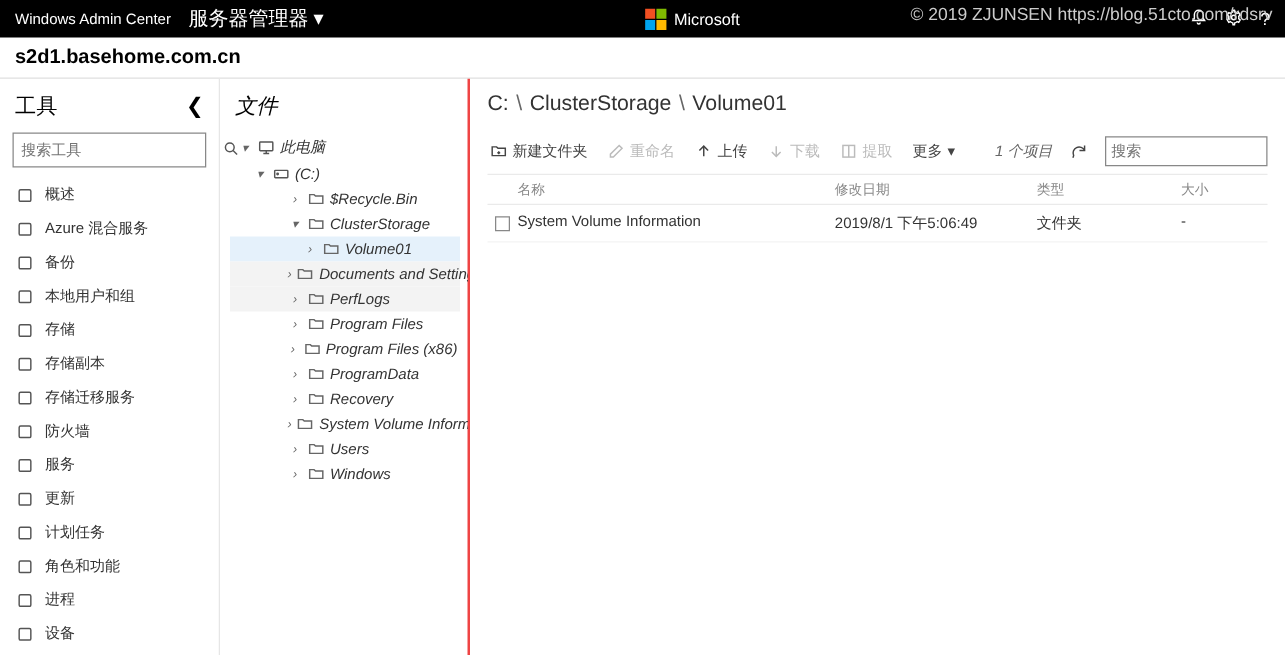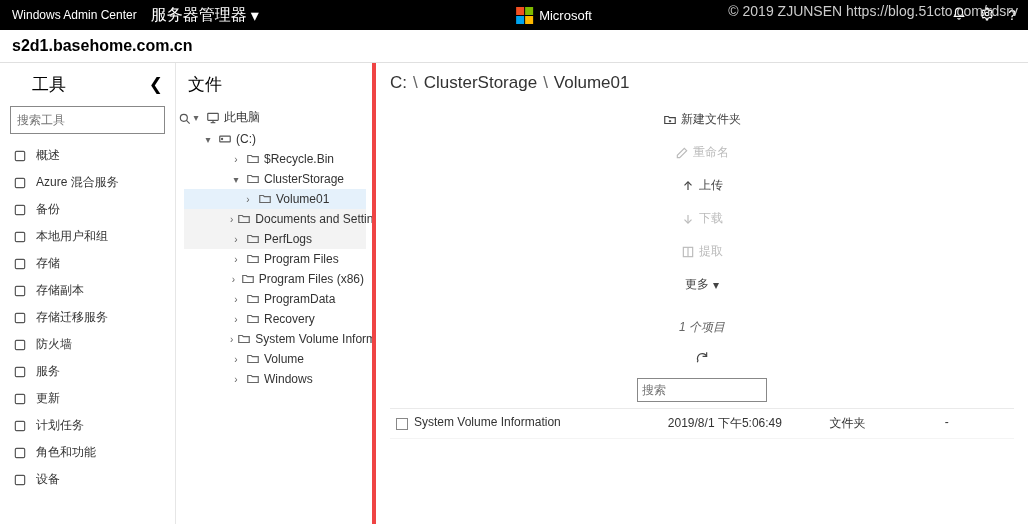--- a/index.html
+++ b/index.html
@@ -9,38 +9,38 @@
 .topbar .center-logo { position: absolute; left: 50%; transform: translateX(-50%); display: flex; align-items: center; gap: 6px; font-size: 13px; margin-left: 40px; }
 .topbar .right { position: absolute; right: 12px; display: flex; align-items: center; gap: 14px; }
 .topbar .brandtxt { font-size: 12px; }
 .topbar .dropdown { display: flex; align-items: center; gap: 4px; font-size: 16px; cursor: pointer; }
 .ms-logo { display: grid; grid-template-columns: 8px 8px; grid-template-rows: 8px 8px; gap: 1px; }
 .ms-logo span:nth-child(1){background:#f25022;} .ms-logo span:nth-child(2){background:#7fba00;} .ms-logo span:nth-child(3){background:#00a4ef;} .ms-logo span:nth-child(4){background:#ffb900;}
 .watermark { position:absolute; top:3px; right:10px; color:#ccc; font-size:14px; pointer-events:none; z-index:99; }
 .subheader { height: 32px; padding: 4px 12px; display:flex; align-items:center; font-size:16px; font-weight:600; }
 .body { display:flex; height: calc(524px - 30px - 32px); border-top:1px solid #e0e0e0; }
 .tools { width: 176px; border-right:1px solid #e6e6e6; display:flex; flex-direction:column; }
-.tools-header { display:flex; align-items:center; justify-content:space-between; padding:10px 12px 6px; font-size:17px; font-weight:400;margin-left:20px; }
+.tools-header { display:flex; align-items:center; justify-content:space-between; padding:10px 12px 6px; font-size:17px; font-weight:400; }
 .searchbox { margin:4px 10px 8px; border:1px solid #888; height:28px; display:flex; align-items:center; padding:12px 6px; gap:6px; }
 .searchbox input { border:none; outline:none; flex:1; font-size:12px; background:transparent; }
 .toollist { overflow-y:auto; flex:1;text-align:center; }
 .tool-item { display:flex; align-items:center; gap:8px; padding:5px 12px; cursor:pointer; font-size:12px; color:#333; }
 .tool-icon { width:16px; height:16px; display:flex; align-items:center; justify-content:center; color:#555; }
-.tree-pane { width:200px; padding:8px 6px 8px 8px; border-right:4px solid #ef4444; overflow-y:auto; }
+.tree-pane { width:200px; padding:8px 6px 8px 8px; border-right:2px solid #ef4444; overflow-y:auto;font-style:italic; }
 .tree-title { font-size:17px; padding:2px 4px 10px; }
 .tree-item { display:flex; align-items:center; gap:4px; padding:3px 2px; font-size:12px; cursor:pointer; color:#333; white-space:nowrap; }
 .tree-item.selected { background:#e5f1fb; }
 .tree-item.hover { background:#f3f3f3; }
 .chev { width:12px; display:inline-flex; justify-content:center; color:#666; font-size:10px; }
 .folder-ic { width:14px; height:14px; display:inline-flex; align-items:center; justify-content:center; color:#666; }
 .depth1{padding-left:6px;}.depth2{padding-left:18px;}.depth4{padding-left:46px;}.depth5{padding-left:58px;}
 .main { flex:1; display:flex; flex-direction:column; padding:8px 14px 0 14px; }
 .breadcrumb { font-size:17px; font-weight:400; color:#333; padding:2px 0 12px; }
 .bc-sep { margin:0 6px; color:#666; }
-.toolbar { display:flex; align-items:center; gap:12px; padding:4px 0 6px; font-size:12px; color:#444; border-bottom:1px solid #eaeaea;flex-direction:column; }
+.toolbar { display:flex; align-items:center; gap:12px; padding:4px 0 6px; font-size:12px; color:#444; border-bottom:1px solid #eaeaea; }
 .tb-btn { display:flex; align-items:center; gap:4px; cursor:pointer; padding:2px 2px; }
 .tb-btn.disabled { color:#bbb; cursor:default;font-family:Liberation Serif, serif; }
 .tb-spacer { flex:1; }
 .count { font-style:italic; color:#666; }
 .refresh { width:18px; height:18px; display:flex; align-items:center; justify-content:center; border:1px solid transparent; cursor:pointer; }
 .filesearch { border:1px solid #888; height:24px; display:flex; align-items:center; padding:0 4px; width:130px; }
 .filesearch input { border:none; outline:none; flex:1; font-size:12px; background:transparent; }
 .table { width:100%; }
 .table .head { display:flex; font-size:11px; color:#888; border-bottom:1px solid #eaeaea; padding:4px 0; }
 .table .row { display:flex; font-size:12px; color:#333; padding:6px 0; border-bottom:1px solid #f4f4f4; cursor:pointer; }
@@ -204,20 +204,28 @@
             </svg>
           </span>
           <span>角色和功能</span>
         </div>
         <div class="tool-item">
           <span class="tool-icon">
             <svg class="ic" viewBox="0 0 24 24" fill="none" stroke="#555" stroke-width="2">
               <rect x="4" y="4" width="16" height="16" rx="2"></rect>
             </svg>
           </span>
+          <span>进程</span>
+        </div>
+        <div class="tool-item">
+          <span class="tool-icon">
+            <svg class="ic" viewBox="0 0 24 24" fill="none" stroke="#555" stroke-width="2">
+              <rect x="4" y="4" width="16" height="16" rx="2"></rect>
+            </svg>
+          </span>
           <span>设备</span>
         </div>
         <div class="tool-item"></div>
       </div>
   </div>
 
   <div class="tree-pane">
     <div class="tree-title">文件</div>
     <div class="tree-item depth1">
       <span class="chev">▾</span>
@@ -331,21 +339,21 @@
           </span>
           <span>System Volume Information</span>
         </div>
         <div class="tree-item depth4">
           <span class="chev">›</span>
           <span class="folder-ic">
             <svg class="ic" viewBox="0 0 24 24" fill="none" stroke="#666" stroke-width="2">
               <path d="M3 6h6l2 2h10v10H3z"></path>
             </svg>
           </span>
-          <span>Volume</span>
+          <span>Users</span>
         </div>
         <div class="tree-item depth4">
           <span class="chev">›</span>
           <span class="folder-ic">
             <svg class="ic" viewBox="0 0 24 24" fill="none" stroke="#666" stroke-width="2">
               <path d="M3 6h6l2 2h10v10H3z"></path>
             </svg>
           </span>
           <span>Windows</span>
         </div>
@@ -403,20 +411,27 @@
             <polyline points="20 4 20 11 13 11"></polyline>
           </svg>
       </span>
       <div class="filesearch">
         <input placeholder="搜索" style="">
 
       </div>
     </div>
 
     <div class="table">
+      <div class="head">
+        <div class="col-check"></div>
+        <div class="col-name">名称</div>
+        <div class="col-date">修改日期</div>
+        <div class="col-type">类型</div>
+        <div class="col-size">大小</div>
+      </div>
       <div id="table-rows">
           <div class="row">
             <div class="col-check">
               <span class="checkbox"></span>
             </div>
             <div class="col-name">System Volume Information</div>
             <div class="col-date">2019/8/1 下午5:06:49</div>
             <div class="col-type">文件夹</div>
             <div class="col-size">-</div>
           </div>

